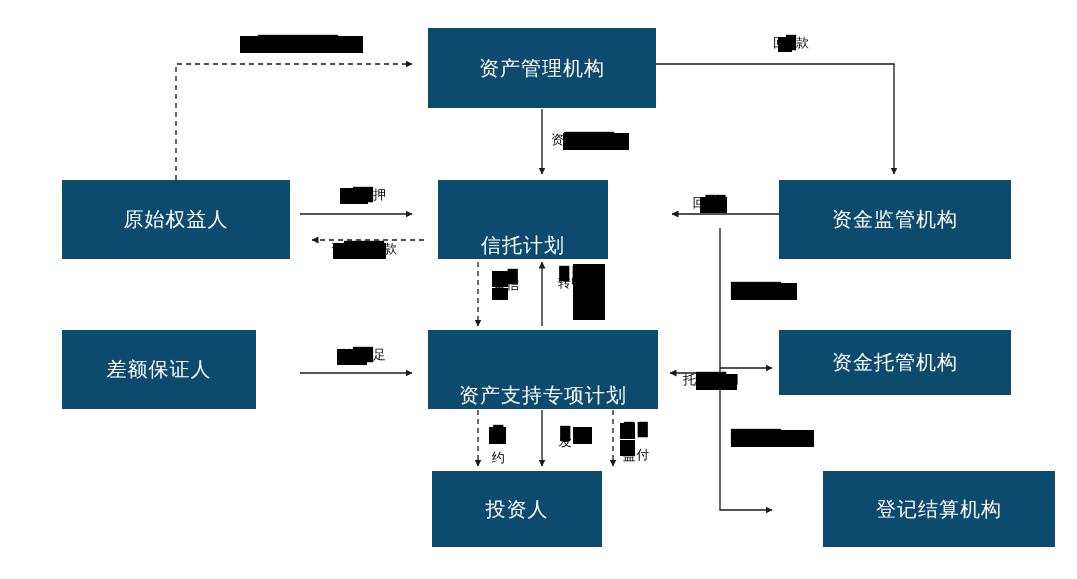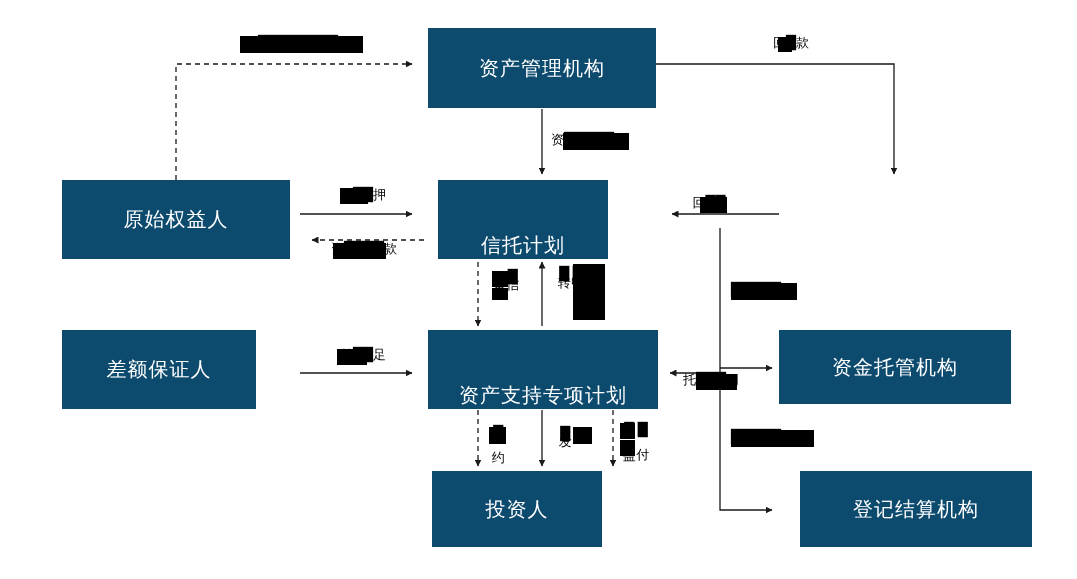--- a/index.html
+++ b/index.html
@@ -99,38 +99,41 @@
   </div>
 
   <div class="node" style="left:62px;top:180px;width:228px;height:79px;">
     <span>原始权益人</span>
   </div>
 
   <div class="node" style="left:438px;top:180px;width:170px;height:79px;align-items:flex-end;">
     <span>信托计划</span>
   </div>
 
+  <div class="node" style="left:779px;top:180px;width:232px;height:79px;">
+    <span>资金监管机构</span>
+  </div>
 
   <div class="node" style="left:62px;top:330px;width:194px;height:79px;">
     <span>差额保证人</span>
   </div>
 
   <div class="node" style="left:428px;top:330px;width:230px;height:79px;align-items:flex-end;">
     <span>资产支持专项计划</span>
   </div>
 
-  <div class="node" style="left:779px;top:330px;width:232px;height:74px;">
+  <div class="node" style="left:779px;top:330px;width:232px;height:65px;">
     <span>资金托管机构</span>
   </div>
 
   <div class="node" style="left:432px;top:471px;width:170px;height:76px;">
     <span>投资人</span>
   </div>
 
-  <div class="node" style="left:800px;top:471px;width:232px;height:76px;">
+  <div class="node" style="left:823px;top:471px;width:232px;height:76px;">
     <span>登记结算机构</span>
   </div>
 
   <div class="elabel center" style="left:298px;top:36px;">基████████款</div>
   <div class="redact" style="left:240px;top:36px;width:123px;height:17px;"></div>
 
   <div class="elabel center" style="left:791px;top:36px;">回█款</div>
   <div class="redact" style="left:778px;top:37px;width:14px;height:15px;"></div>
 
   <div class="elabel" style="left:551px;top:133px;">资█████同</div>

